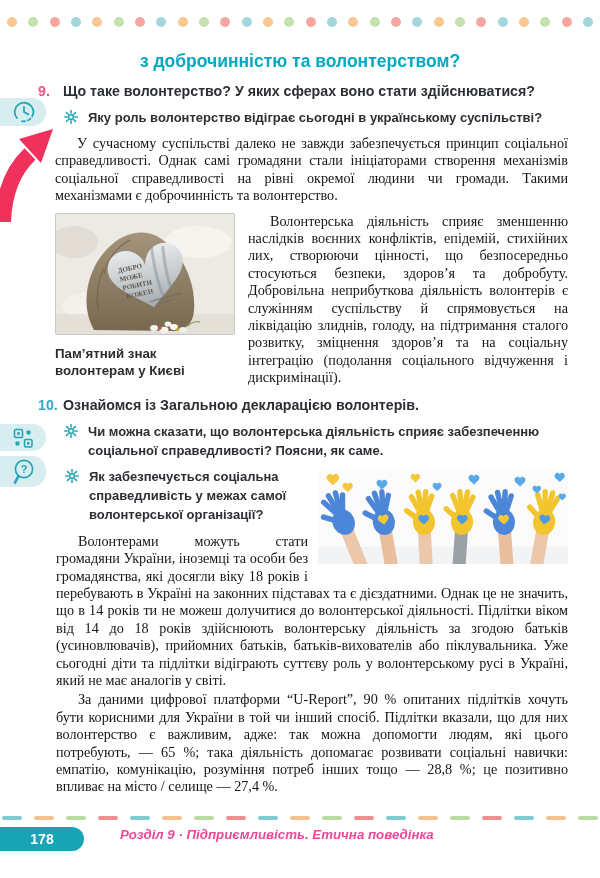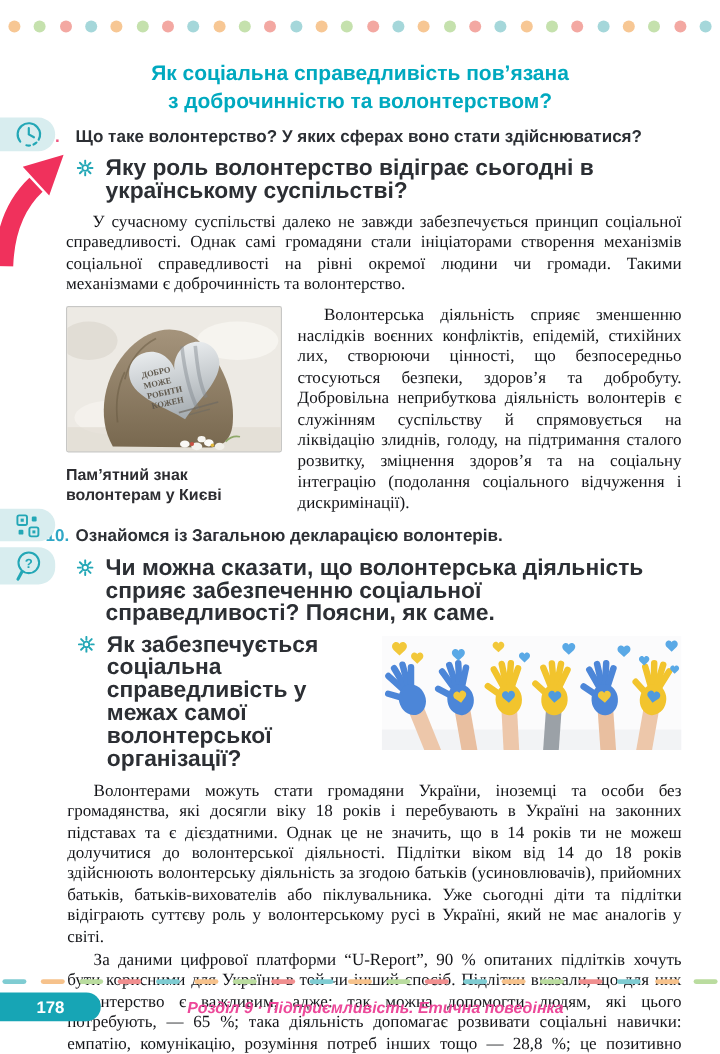--- a/index.html
+++ b/index.html
@@ -26,21 +26,21 @@
   .arrow{position:absolute;left:0;top:118px;}
 
   
   .q-row{display:flex;margin:9px 30px 0 38px;font-size:14.2px;line-height:19px;
          font-weight:600;color:#2c2f34;}
   .q-num{flex:none;width:25px;font-weight:bold;}
   .q-num.pink{color:#ef537e;}
   .q-num.teal{color:#2fa7c6;}
 
   
-  .bullet{position:relative;margin:7px 32px 0 55px;padding-left:33px;font-size:19px;
+  .bullet{position:relative;margin:7px 32px 0 55px;padding-left:33px;font-size:13px;
           line-height:19px;font-weight:600;color:#2c2f34;}
   .bullet .sun{position:absolute;left:9px;top:2px;}
 
   
   .serif{font-family:"Liberation Serif",serif;font-size:14.2px;line-height:17.4px;
          text-align:justify;color:#141519;margin:8px 32px 0 55px;}
   .indent{text-indent:22px;}
 
   
   .cols{display:flex;margin:8px 32px 0 55px;gap:11px;}
@@ -54,21 +54,21 @@
   
   .wrap{margin:7px 32px 0 56px;}
   .hands-fig{float:right;width:250px;height:95px;margin:2px 0 6px 10px;overflow:hidden;}
   .wrap .bullet{margin:0;}
   .wrap .serif{margin-left:0;margin-right:0;}
 
   
   .footer{position:absolute;left:0;top:816px;width:600px;}
   .dashes{display:flex;justify-content:space-between;padding:0 2px;}
   .dash{width:20px;height:4px;border-radius:2px;flex:none;}
-  .footer-bar{display:flex;align-items:center;margin-top:7px;gap:36px;}
+  .footer-bar{display:flex;margin-top:7px;}
   .page-pill{width:84px;height:24px;background:#17a5b5;border-radius:0 12px 12px 0;
              color:#ffffff;font-weight:bold;font-size:14px;display:flex;align-items:center;
              justify-content:center;}
   .chapter{margin-left:36px;color:#ec4899;font-style:italic;font-weight:bold;font-size:13.3px;}
 </style>
 </head>
 <body>
 
 <div class="page">
 
@@ -97,21 +97,20 @@
       <span class="dot" style="background: rgb(197, 225, 173);"></span>
       <span class="dot" style="background: rgb(243, 168, 162);"></span>
       <span class="dot" style="background: rgb(165, 215, 218);"></span>
       <span class="dot" style="background: rgb(247, 199, 148);"></span>
       <span class="dot" style="background: rgb(197, 225, 173);"></span>
       <span class="dot" style="background: rgb(243, 168, 162);"></span>
       <span class="dot" style="background: rgb(165, 215, 218);"></span>
     </div>
 
   <h1 class="title">
-    <span>Як соціальна справедливість пов’язана</span>
     <span>з доброчинністю та волонтерством?</span>
   </h1>
 
   <div class="side-tab tab-clock">
     <svg width="26" height="26" viewBox="0 0 26 26">
       <g stroke="#23a7b6" stroke-width="1.8" fill="none" stroke-linecap="round">
         <circle cx="14" cy="13" r="9.3" stroke-dasharray="40 3 3 3 3 6.4" transform="rotate(140 14 13)"></circle>
         <path d="M14 7.8 L14 13 L18.3 15.4"></path>
       </g>
     </svg>

